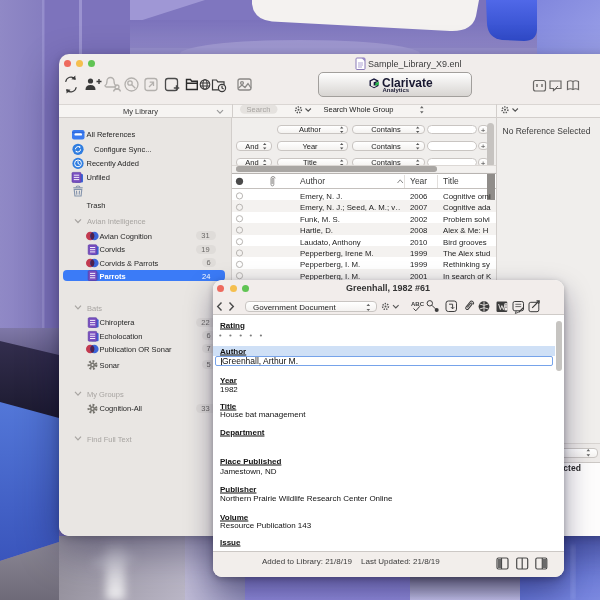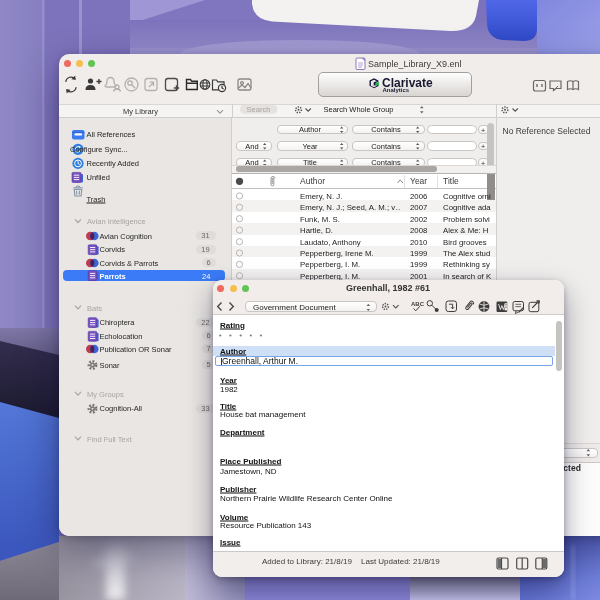--- a/index.html
+++ b/index.html
@@ -282,24 +282,24 @@
           <circle cx="33.5" cy="247" r="2.5" fill="#77756f"></circle>
           <circle cx="33.5" cy="247" r="1" fill="#e9e6e3"></circle>
         </g>
 <g id="gear2">
           <circle cx="33.5" cy="290.8" r="3.7" fill="none" stroke="#77756f" stroke-width="2.5" stroke-dasharray="1.8 1.6"></circle>
           <circle cx="33.5" cy="290.8" r="2.5" fill="#77756f"></circle>
           <circle cx="33.5" cy="290.8" r="1" fill="#e9e6e3"></circle>
         </g>
 </svg>
 <div class="sitem" style="left:27.5px;top:16.8px;">All References</div>
-<div class="sitem" style="left:11px;top:31.3px;text-align:right;">Configure Sync...</div>
+<div class="sitem" style="left:35px;top:31.3px;text-align:right;">Configure Sync...</div>
 <div class="sitem" style="left:27.5px;top:45.4px;text-align:center;">Recently Added</div>
 <div class="sitem" style="left:27.5px;top:59.4px;">Unfiled</div>
-<div class="sitem" style="left:27.5px;top:81px;text-decoration:underline;">Trash</div>
+<div class="sitem" style="left:27.5px;top:87px;">Trash</div>
 <div class="glabel" style="left:28px;top:103.6px;">Avian Intelligence</div>
 <div class="sitem" style="left:40.5px;top:118px;">Avian Cognition</div>
 <div class="sitem" style="left:40.5px;top:131.6px;">Corvids</div>
 <div class="sitem" style="left:40.5px;top:145px;">Corvids &amp; Parrots</div>
 <div class="sitem" style="left:40.5px;top:158px;color:#fff;font-weight:bold;">Parrots</div>
 <div class="glabel" style="left:28px;top:190px;">Bats</div>
 <div class="sitem" style="left:40.5px;top:204.5px;">Chiroptera</div>
 <div class="sitem" style="left:40.5px;top:218.2px;">Echolocation</div>
 <div class="sitem" style="left:40.5px;top:231px;">Publication OR Sonar</div>
 <div class="sitem" style="left:40.5px;top:247px;">Sonar</div>

